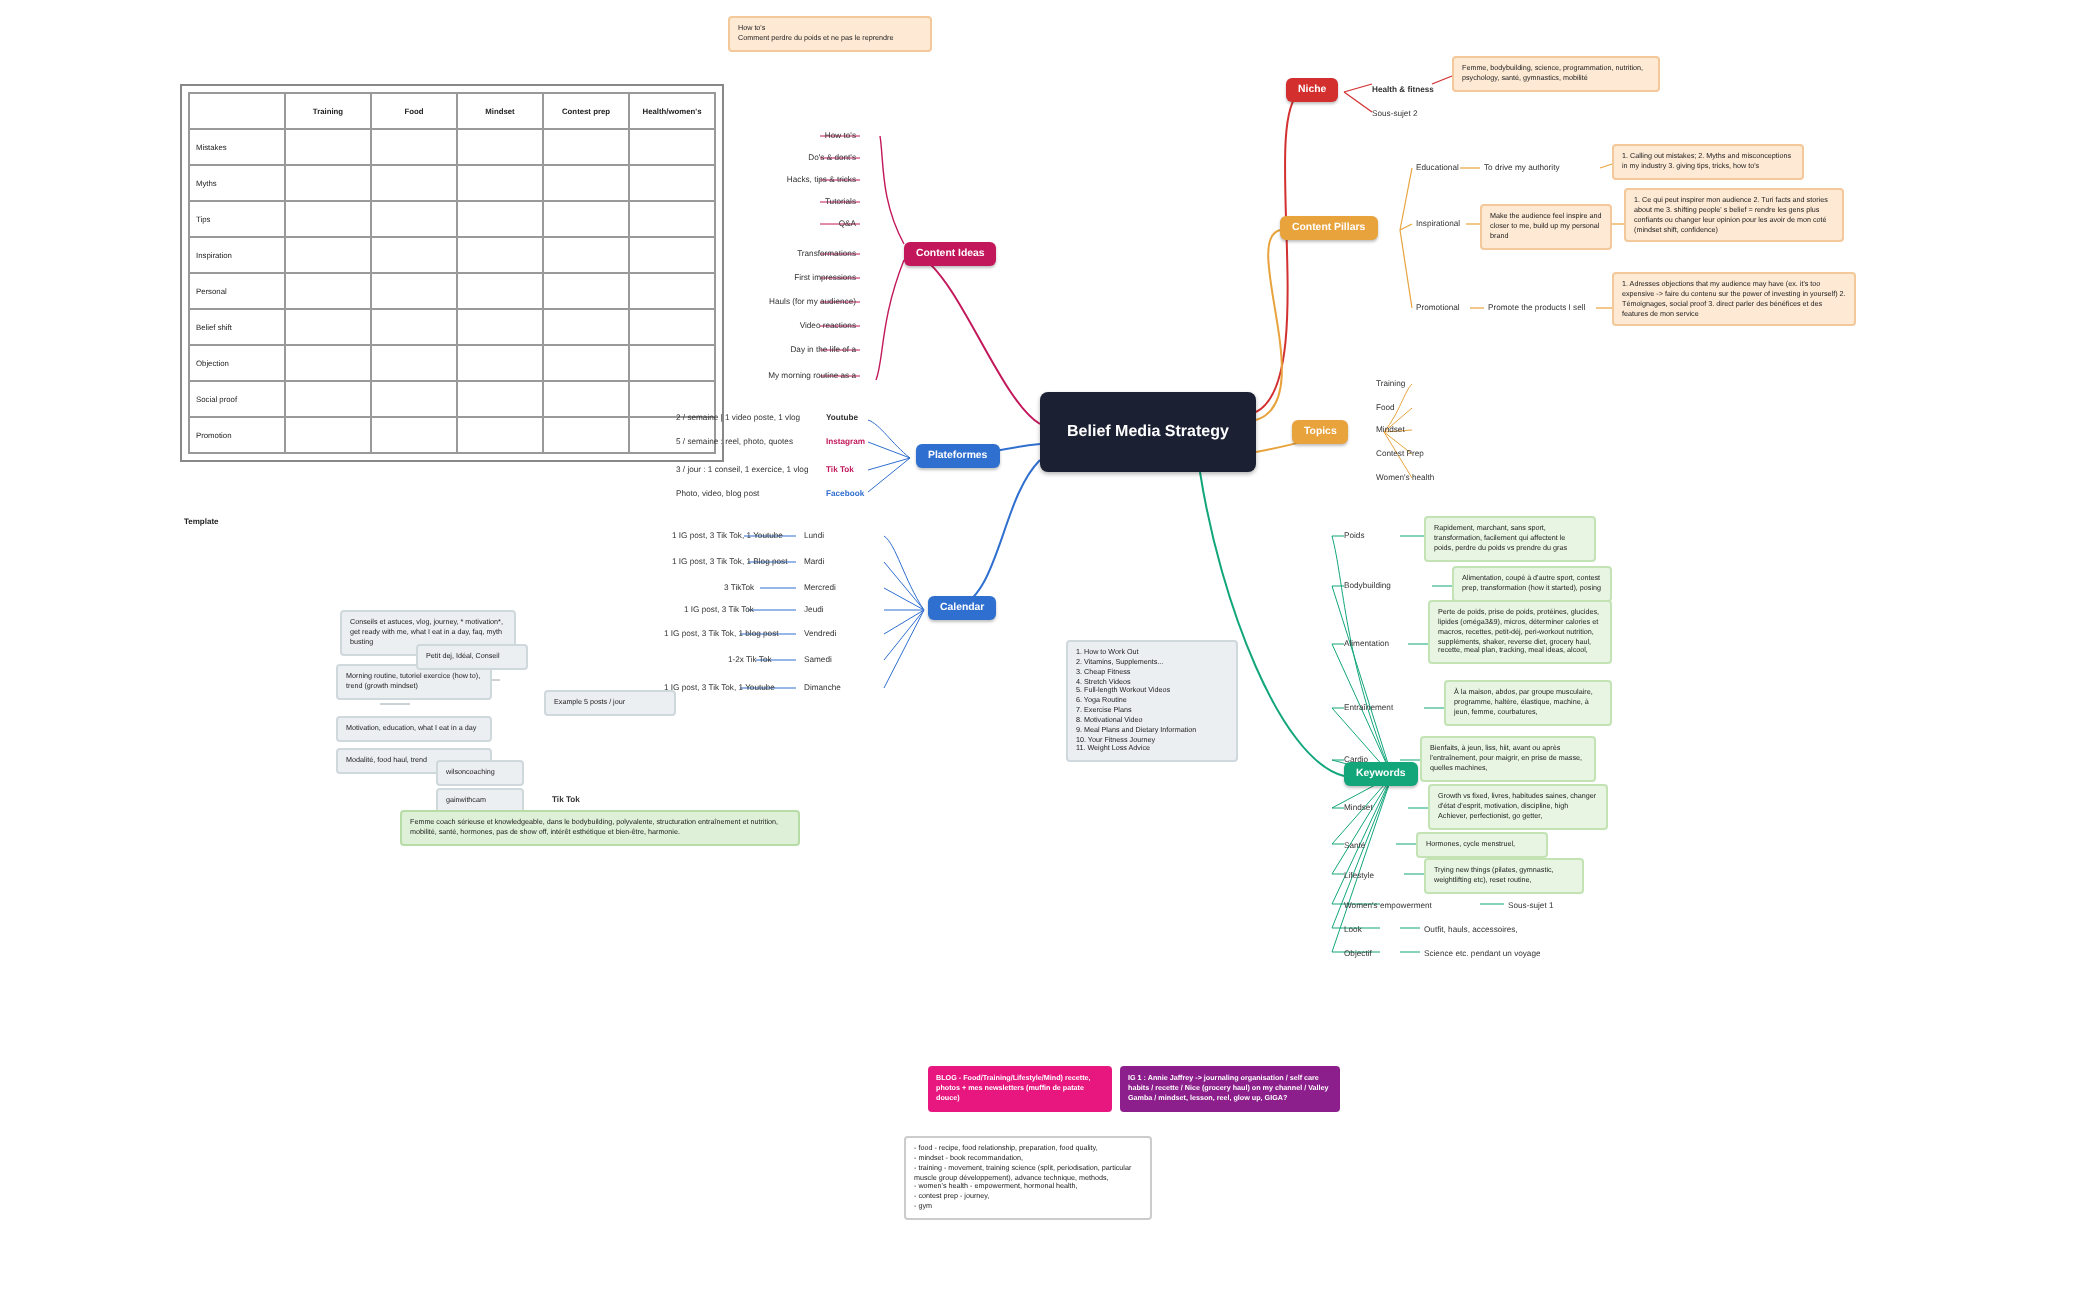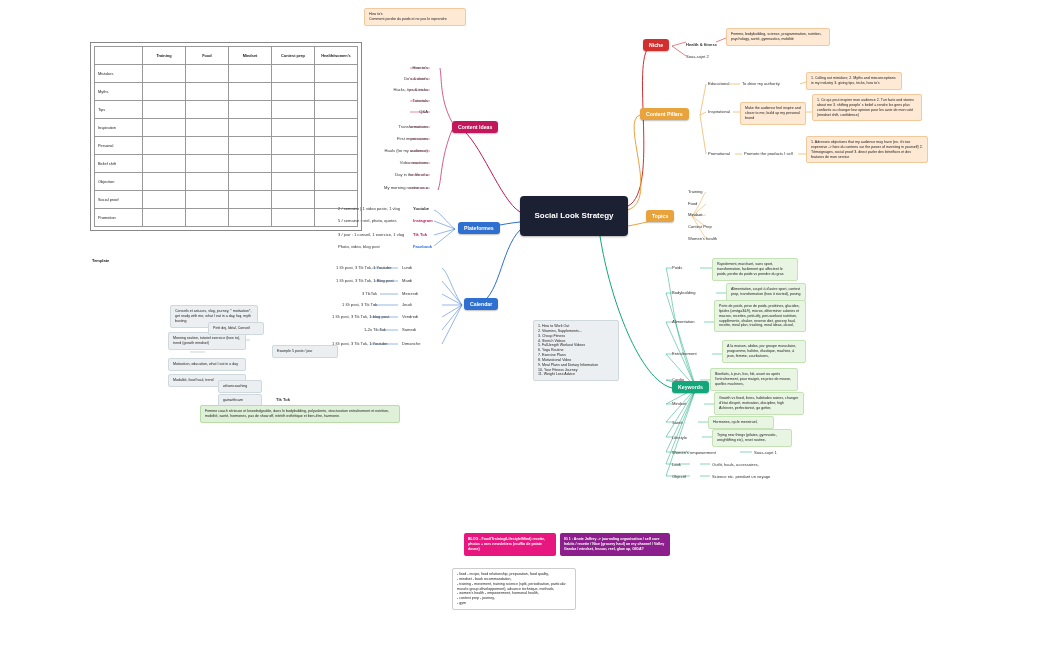--- a/index.html
+++ b/index.html
@@ -97,21 +97,21 @@
 
     <path d="M696,388 C672,330 672,290 666,268 M696,388 L666,293 M696,388 L666,322 M696,388 L666,354 M696,388 L666,380 M696,388 L666,404 M696,388 L666,422 M666,437 L696,388 M696,388 L666,452 M696,388 L666,464 M696,388 L666,476" stroke="#12a67a" stroke-width=".5" fill="none"></path>
     <path d="M666,268 L672,268 M666,293 L672,293 M666,322 L672,322 M666,354 L672,354 M666,380 L672,380 M666,404 L672,404 M666,422 L672,422 M666,437 L672,437 M666,452 L690,452 M666,464 L690,464 M666,476 L690,476" stroke="#12a67a" stroke-width=".5" fill="none"></path>
     <path d="M700,268 L712,268 M716,293 L726,293 M704,322 L714,322 M712,354 L722,354 M700,380 L710,380 M704,404 L714,404 M698,422 L708,422 M702,437 L712,437 M740,452 L752,452 M700,464 L710,464 M700,476 L710,476" stroke="#12a67a" stroke-width=".5" fill="none"></path>
 
     <path d="M235,340 L250,340 M190,352 L205,352 M190,364 L205,364 M190,376 L205,376" stroke="#9aa4ab" stroke-width=".5" fill="none"></path>
     <path d="M243,411 L252,411 M243,402 L252,407 M243,420 L252,415" stroke="#9aa4ab" stroke-width=".5" fill="none"></path>
   </svg>
 
   <div class="node center">
-    <span>Social Look Strategy</span>
+    <span>Belief Media Strategy</span>
   </div>
 
   <div class="tmpl-wrap">
     <table class="tmpl">
       <tbody>
           <tr>
         <th></th>
         <th>Training</th>
         <th>Food</th>
         <th>Mindset</th>

